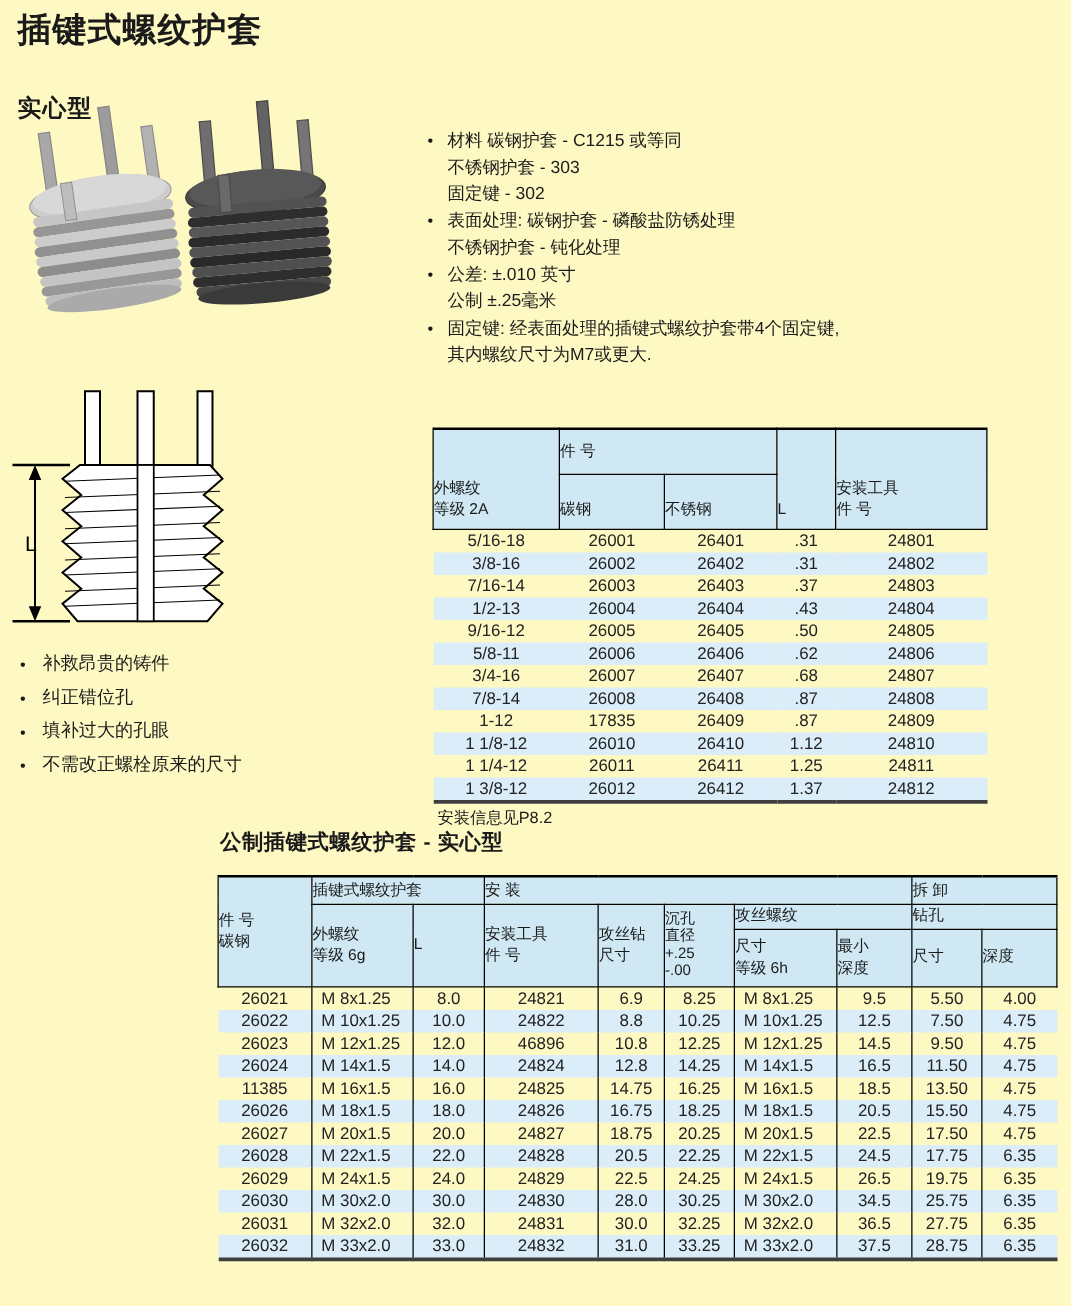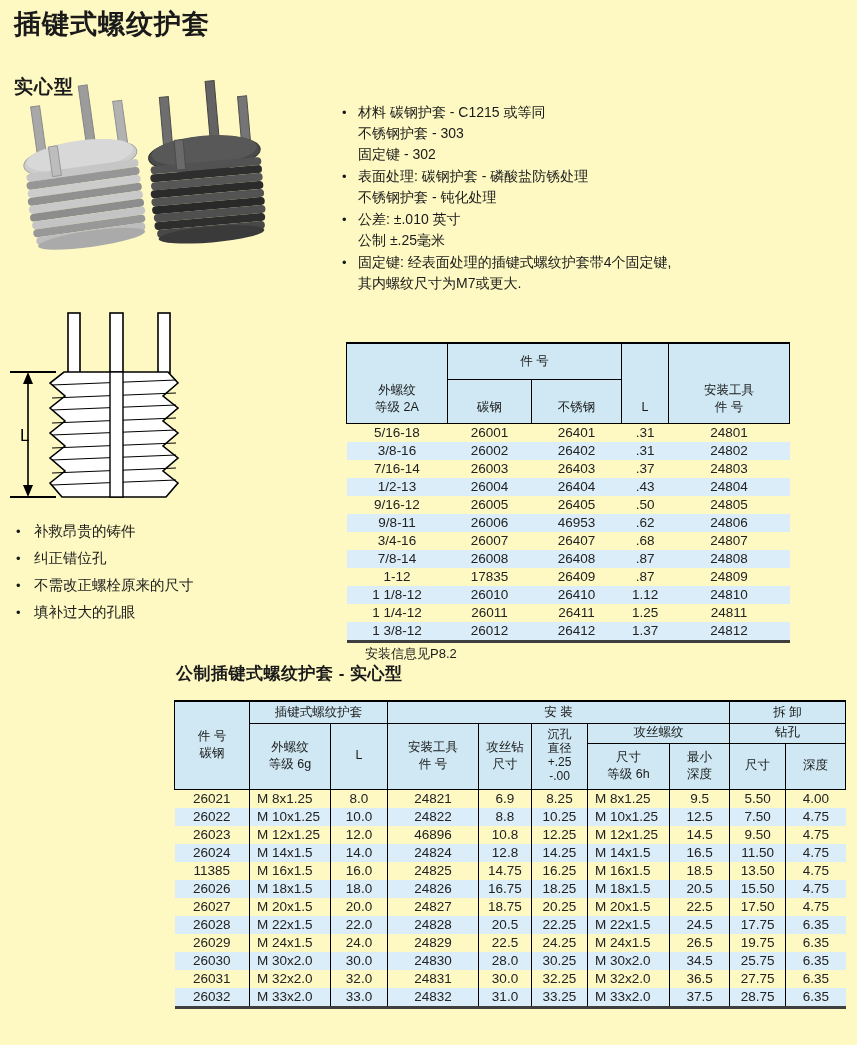--- a/index.html
+++ b/index.html
@@ -21,32 +21,32 @@
   ul.specs li{position:relative;padding-left:20px;font-size:14px;line-height:21px;white-space:pre-line;margin-bottom:1px;}
   ul.specs li::before{content:"•";position:absolute;left:4px;top:0;font-size:13px;}
 
   .drawing{position:absolute;left:6px;top:310px;}
 
   ul.features{position:absolute;left:12px;top:518px;list-style:none;}
   ul.features li{position:relative;padding-left:22px;font-size:14.5px;line-height:27px;}
   ul.features li::before{content:"•";position:absolute;left:4px;top:0;font-size:13px;}
 
   table.tbl{border-collapse:collapse;table-layout:fixed;border-top:2px solid var(--line);border-bottom:3px solid #3f3f3f;}
-  table.tbl th{background:var(--header-bg);border:1px solid var(--line);font-weight:400;font-size:12.5px;line-height:1.4;white-space:pre-line;text-align:center;}
+  table.tbl th{background:var(--header-bg);border:1px solid var(--line);font-weight:400;font-size:12.5px;line-height:1.4;white-space:pre-line;text-align:left;}
   table.tbl thead tr:last-child th{border-bottom:1.5px solid var(--line);}
   table.tbl td{font-size:13.5px;text-align:center;padding:1.5px 0;height:18px;color:#222;}
   table.tbl tbody tr:nth-child(even){background:var(--stripe-bg);}
 
   #inch-table{position:absolute;left:346px;top:342px;width:443px;}
   #inch-table thead tr:first-child{height:36px;}
   #inch-table thead tr:last-child{height:44px;}
   #inch-table th.valign-b{vertical-align:bottom;padding-bottom:6px;}
   #inch-table tbody td{border:none;}
 
-  .note{position:absolute;left:365px;top:645px;font-size:13px;}
+  .note{position:absolute;left:350px;top:645px;font-size:13px;}
 
   .metric-title{position:absolute;left:176px;top:662px;font-size:17px;font-weight:bold;letter-spacing:0.5px;}
 
   #metric-table{position:absolute;left:174px;top:700px;width:671px;}
   #metric-table thead tr:nth-child(1){height:22px;}
   #metric-table thead tr:nth-child(2){height:20px;}
   #metric-table thead tr:nth-child(3){height:46px;}
   #metric-table th{vertical-align:middle;}
   #metric-table th.cbore{font-size:12px;line-height:1.15;}
   #metric-table tbody td{border:none;border-left:1px solid var(--line);}
@@ -146,22 +146,22 @@
       <line x1="22" y1="70" x2="22" y2="179" stroke="#000" stroke-width="1.6"></line>
       <polygon points="22,62 17,74 27,74" fill="#000"></polygon>
       <polygon points="22,187 17,175 27,175" fill="#000"></polygon>
       <text x="14" y="131" font-size="17" font-family="Liberation Sans, sans-serif" fill="#000">L</text>
     </g>
   </svg>
 
   <ul class="features">
       <li>补救昂贵的铸件</li>
       <li>纠正错位孔</li>
+      <li>填补过大的孔眼</li>
       <li>不需改正螺栓原来的尺寸</li>
-      <li>填补过大的孔眼</li>
     </ul>
 
   <table class="tbl" id="inch-table">
     <colgroup>
       <col style="width:101px">
         <col style="width:84px">
         <col style="width:90px">
         <col style="width:47px">
         <col style="width:121px">
     </colgroup>
@@ -209,23 +209,23 @@
           <td>24804</td>
         </tr>
         <tr>
           <td>9/16-12</td>
           <td>26005</td>
           <td>26405</td>
           <td>.50</td>
           <td>24805</td>
         </tr>
         <tr>
-          <td>9/8-11</td>
+          <td>5/8-11</td>
           <td>26006</td>
-          <td>46953</td>
+          <td>26406</td>
           <td>.62</td>
           <td>24806</td>
         </tr>
         <tr>
           <td>3/4-16</td>
           <td>26007</td>
           <td>26407</td>
           <td>.68</td>
           <td>24807</td>
         </tr>

